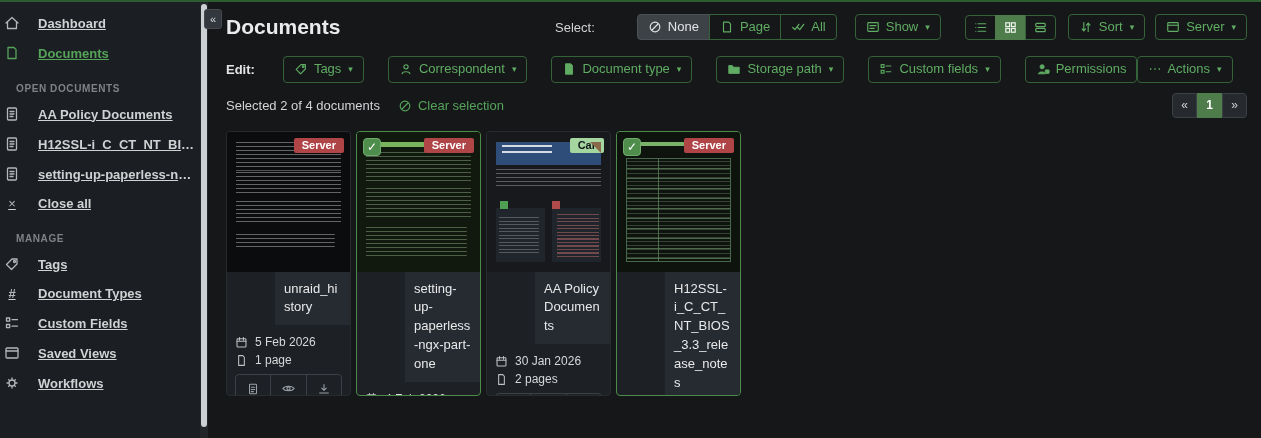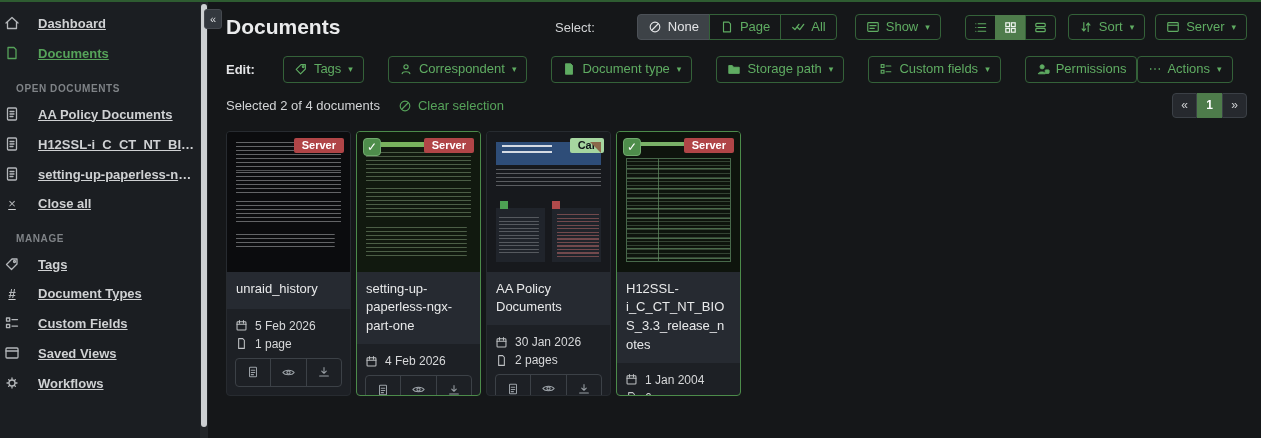--- a/index.html
+++ b/index.html
@@ -64,21 +64,21 @@
 
   .thumb { position:relative; height:140px; overflow:hidden; flex:none; cursor:pointer; }
   .thumb-art { position:absolute; inset:10px 9px; }
 
   .badge { position:absolute; top:6px; right:6px; padding:1px 8px 2px; border-radius:2px; font-size:11px; font-weight:bold; cursor:pointer; }
   .badge-server { background:#b04547; color:#fff; }
   .badge-car { background:#a6d6a0; color:#10151a; }
 
   .check { position:absolute; top:6px; left:6px; width:18px; height:18px; background:#4e8d4b; border:1px solid #70ab6d; border-radius:4px; color:#fff; font-size:12px; line-height:16px; text-align:center; cursor:pointer; }
 
-  .card-title { background:#262a31; padding:8px 9px; font-size:13px; color:#e8e9ea; flex:1; overflow-wrap:anywhere; line-height:1.45; cursor:pointer; }
+  .card-title { background:#262a31; padding:8px 9px; font-size:13px; color:#e8e9ea; flex:1; overflow-wrap:anywhere; line-height:1.45; cursor:pointer;margin-left:48px; }
   .card-meta { padding:6px 8px 8px; }
   .meta-row { display:flex; align-items:center; gap:7px; font-size:12px; color:#d7d8da; margin:4px 0; }
   .meta-row svg { stroke:#bfc1c4; flex:none; }
 
   .card-actions { display:flex; border:1px solid #3c4147; border-radius:4px; margin-top:7px; }
   .card-actions button { flex:1; display:flex; justify-content:center; align-items:center; background:none; border:none; border-right:1px solid #3c4147; padding:6px 0; cursor:pointer; }
   .card-actions button:last-child { border-right:none; }
   .card-actions svg { stroke:#9aa0a6; }
 
   

